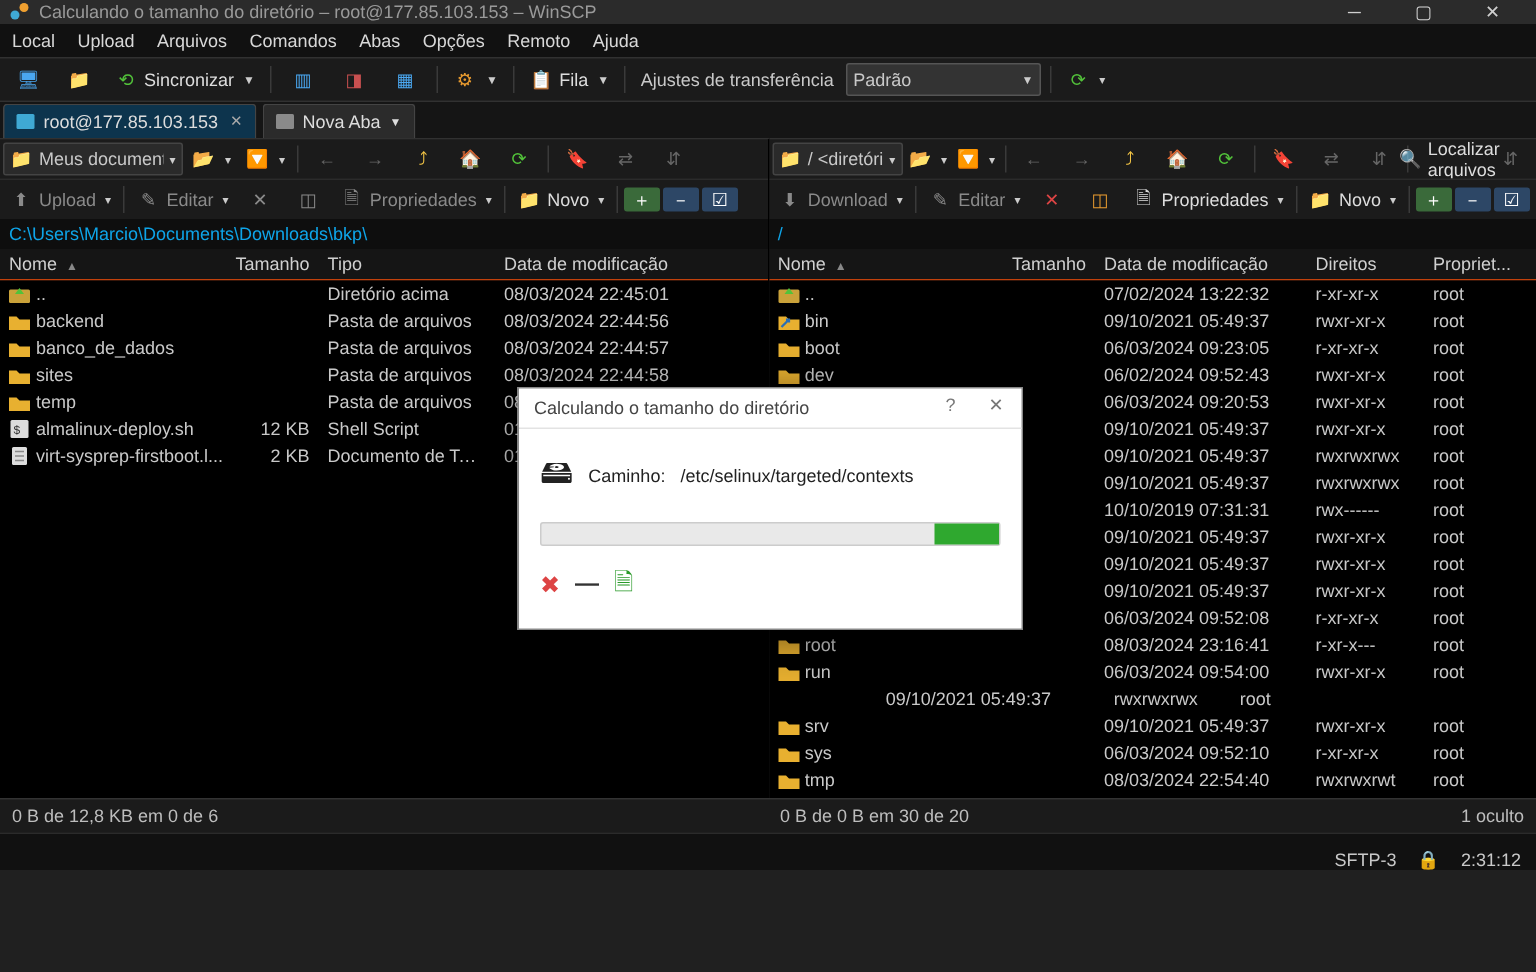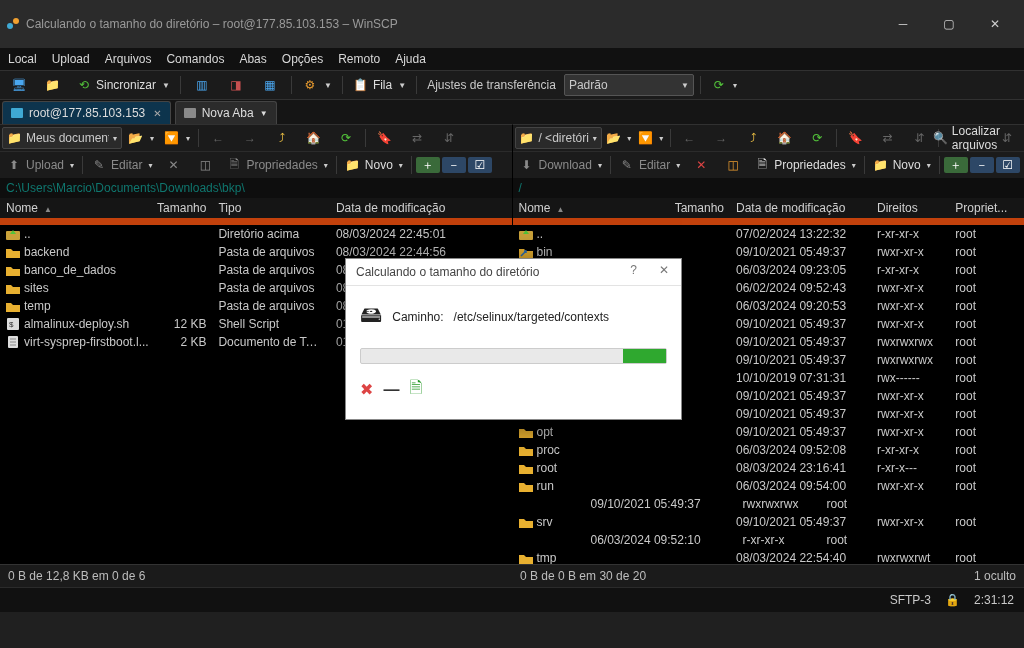--- a/index.html
+++ b/index.html
@@ -1,16 +1,16 @@
 <!DOCTYPE html>
 <html><head>
 <meta charset="utf-8">
 <style>
 html,body{margin:0;padding:0;background:#202020;color:#c9c9c9;font-family:"Segoe UI",Tahoma,sans-serif;font-size:12px;width:1024px;height:648px;overflow:hidden;}
-.titlebar{height:48px;background:#2b2b2b;display:flex;align-items:center;padding:0 6px;color:#9a9a9a;}
+.titlebar{height:16px;background:#2b2b2b;display:flex;align-items:center;padding:0 6px;color:#9a9a9a;}
 .titlebar .ticon{width:14px;height:14px;margin-right:6px}
 .titlebar .title{flex:0 0 auto;font-size:12px}
 .titlebar .spacer{flex:1}
 .titlebar .winbtn{width:46px;height:30px;display:flex;align-items:center;justify-content:center;color:#cfcfcf}
 .menubar{height:22px;background:#111;display:flex;align-items:center;padding:0 6px;gap:11px;color:#d8d8d8}
 .menubar span{padding:1px 2px}
 .toolbar1,.toolbar2{height:28px;background:#1b1b1b;display:flex;align-items:center;padding:0 4px;gap:4px;border-top:1px solid #313131}
 .tbtn{height:22px;min-width:22px;display:inline-flex;align-items:center;justify-content:center;gap:4px;padding:0 4px;border-radius:2px;color:#ddd}
 .tbtn .ico{width:16px;height:16px;display:inline-flex;align-items:center;justify-content:center}
 .tbtn .dd{margin-left:2px;font-size:8px;color:#ccc}
@@ -19,30 +19,30 @@
 .ddbox .dd{font-size:8px;color:#ccc}
 .tabstrip{height:24px;background:#151515;display:flex;align-items:flex-end;padding-left:2px;border-top:1px solid #313131}
 .tab{height:22px;background:#2b2b2b;border:1px solid #444;border-bottom:none;display:inline-flex;align-items:center;gap:6px;padding:0 8px;margin-right:4px;color:#ddd;font-size:12px;border-radius:3px 3px 0 0}
 .tab.active{background:#0d344d}
 .tab .x{font-size:10px;color:#aaa;margin-left:2px}
 .panels{display:flex;height:440px}
 .panel{flex:1;display:flex;flex-direction:column;min-width:0;border-top:1px solid #313131}
 .panel.left{border-right:1px solid #000}
 .ptoolbar{height:26px;background:#1b1b1b;display:flex;align-items:center;padding:0 2px;gap:2px}
 .acttoolbar{height:26px;background:#1b1b1b;display:flex;align-items:center;padding:0 2px;gap:2px;border-top:1px solid #2b2b2b}
-.pathrow{height:20px;background:#0e0e0e;display:flex;align-items:center;padding:0 6px;color:#0f766e}
-.listhdr{height:20px;background:#151515;display:flex;align-items:center;border-bottom:7px solid #c2410c;color:#d0d0d0}
+.pathrow{height:20px;background:#0e0e0e;display:flex;align-items:center;padding:0 6px;color:#0ea5e9}
+.listhdr{height:20px;background:#151515;display:flex;align-items:center;border-bottom:1px solid #c2410c;color:#d0d0d0}
 .listhdr .col, .row .col{padding:2px 6px;white-space:nowrap;overflow:hidden;text-overflow:ellipsis}
 .rows{flex:1;overflow:hidden;background:#000}
 .row{height:18px;display:flex;align-items:center;color:#c9c9c9}
 .row .ico{width:14px;height:12px;margin-right:4px;display:inline-block;flex:0 0 auto}
 .ticon svg,.tbtn svg,.tab svg,.row svg{display:block}
 .statusbar{height:22px;background:#1b1b1b;display:flex;align-items:center;border-top:1px solid #333}
 .statusbar .half{flex:1;padding:0 8px;color:#bdbdbd}
-.bottombar{height:24px;background:#111;display:flex;align-items:center;justify-content:flex-end;gap:14px;padding:0 10px;color:#c9c9c9;border-top:1px solid #2b2b2b}
+.bottombar{height:24px;background:#111;display:flex;align-items:flex-end;justify-content:flex-end;gap:14px;padding:0 10px;color:#c9c9c9;border-top:1px solid #2b2b2b}
 .modal{position:absolute;left:345px;top:258px;width:335px;background:#fff;color:#222;border:1px solid #888;box-shadow:0 5px 30px rgba(0,0,0,.6);font-size:12px}
 .modal .mtitle{height:26px;display:flex;align-items:center;padding:0 10px;color:#444;border-bottom:1px solid #e3e3e3;position:relative}
 .modal .mtitle .mq{position:absolute;right:44px;top:4px;color:#777}
 .modal .mtitle .mx{position:absolute;right:12px;top:4px;color:#777}
 .modal .mbody{padding:12px 14px 16px 14px}
 .modal .mrow{display:flex;align-items:center;gap:10px;margin-bottom:12px}
 .modal .mlabel{color:#222}
 .modal .mval{color:#222}
 .modal .mbar{height:14px;background:#e9e9e9;border:1px solid #ccc;position:relative;border-radius:2px;margin:2px 0 12px 0}
 .modal .mbar .fill{position:absolute;right:0;top:0;bottom:0;width:14%;background:#2fa82f}
@@ -648,20 +648,28 @@
               </svg>
             </span>
             <span>srv</span>
           </span>
           <span class="col c2"></span>
           <span class="col c3">09/10/2021 05:49:37</span>
           <span class="col c4">rwxr-xr-x</span>
           <span class="col c5">root</span>
         </div>
         <div class="row">
+          <span class="col c1" style="display:flex;align-items:center">
+            <span class="ico">
+              <svg width="14" height="12">
+                <path d="M0 3h5l2 2h7v7H0z" fill="#e8b030"></path>
+              </svg>
+            </span>
+            <span>sys</span>
+          </span>
           <span class="col c2"></span>
           <span class="col c3">06/03/2024 09:52:10</span>
           <span class="col c4">r-xr-xr-x</span>
           <span class="col c5">root</span>
         </div>
         <div class="row">
           <span class="col c1" style="display:flex;align-items:center">
             <span class="ico">
               <svg width="14" height="12">
                 <path d="M0 3h5l2 2h7v7H0z" fill="#e8b030"></path>

